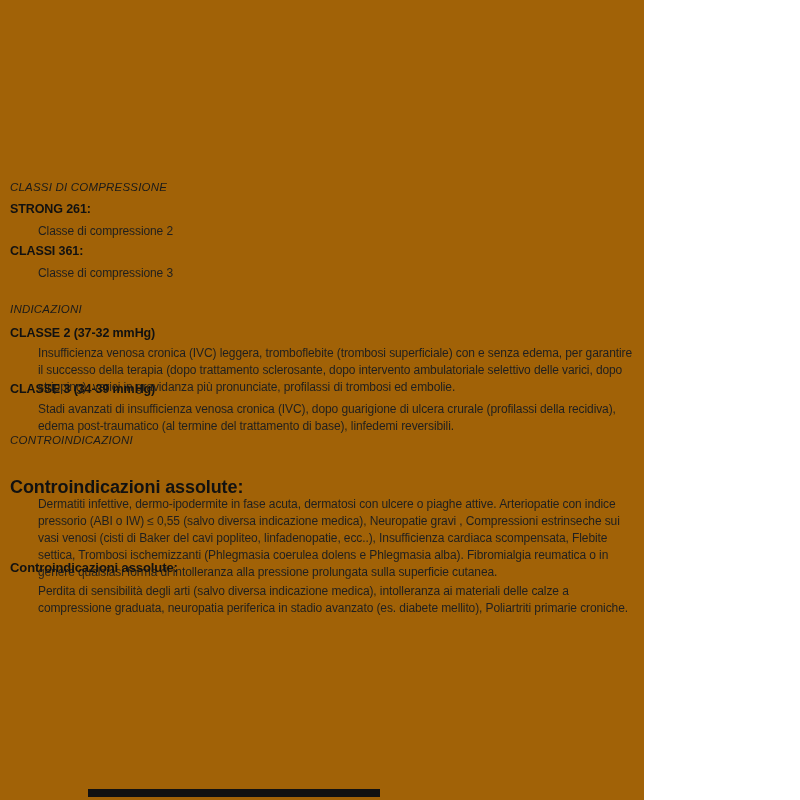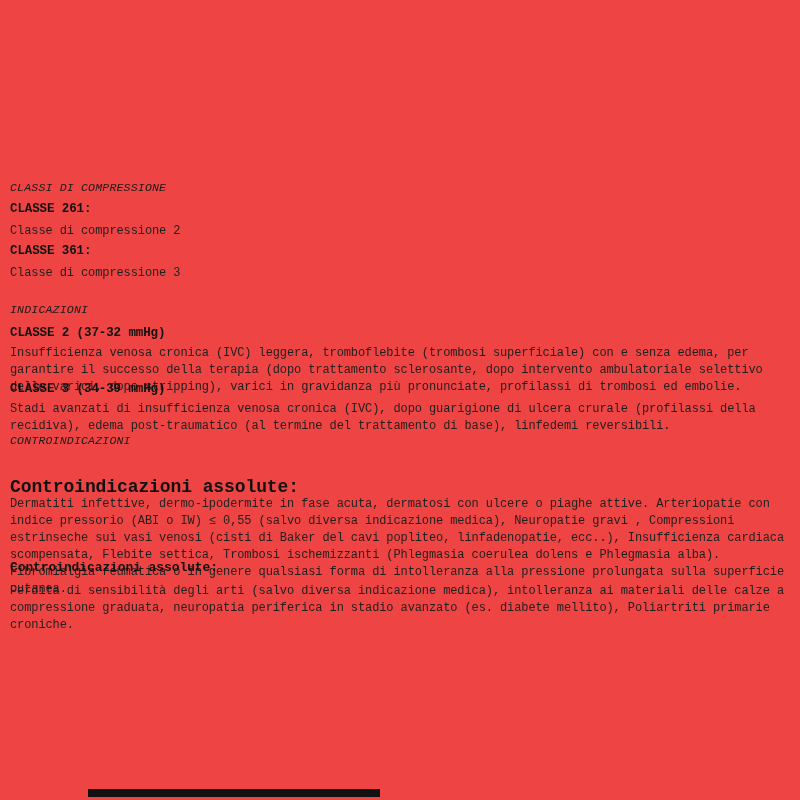--- a/index.html
+++ b/index.html
@@ -2,25 +2,25 @@
 <html><head>
 <meta charset="utf-8">
 <style>
   html, body {
     margin: 0;
     padding: 0;
     background: #ffffff;
   }
   .page {
     position: relative;
-    width: 800px;
+    width: 644px;
     height: 800px;
-    background: #ef4444;
+    background: #a16207;
     overflow: hidden;
-    font-family: Liberation Mono, monospace;
+    font-family: Liberation Sans, sans-serif;
     color: #1a1a1a;
   }
   .block {
     position: absolute;
     left: 10px;
     right: 9px;
     letter-spacing: -0.1px;
   }
   .section-label {
     font-style: italic;
@@ -32,42 +32,43 @@
   .heading {
     font-size: 12.5px;
     font-weight: 700;
     color: #111111;
   }
   .body-text {
     font-size: 12px;
     font-weight: 400;
     line-height: 17px;
     color: #1f1f1f;
+    margin-left: 28px;
   }
   .table-edge {
     position: absolute;
     left: 88px;
     top: 789px;
     width: 292px;
     height: 8px;
     background: #111111;
   }
 </style>
 </head>
 <body>
 
 <div class="page">
 
   <div class="block section-label" style="top:181px">CLASSI DI COMPRESSIONE</div>
 
-  <div class="block heading" style="top:202px">CLASSE 261:</div>
+  <div class="block heading" style="top:202px">STRONG 261:</div>
 
   <div class="block body-text" style="top:223px">Classe di compressione 2</div>
 
-  <div class="block heading" style="top:244px">CLASSE 361:</div>
+  <div class="block heading" style="top:244px">CLASSI 361:</div>
 
   <div class="block body-text" style="top:265px">Classe di compressione 3</div>
 
   <div class="block section-label" style="top:303px">INDICAZIONI</div>
 
   <div class="block heading" style="top:326px">CLASSE 2 (37-32 mmHg)</div>
 
   <div class="block body-text" style="top:345px">Insufficienza venosa cronica (IVC) leggera, tromboflebite (trombosi superficiale) con e senza edema, per garantire il successo della terapia (dopo trattamento sclerosante, dopo intervento ambulatoriale selettivo delle varici, dopo stripping), varici in gravidanza più pronunciate, profilassi di trombosi ed embolie.</div>
 
   <div class="block heading" style="top:382px">CLASSE 3 (34-39 mmHg)</div>

